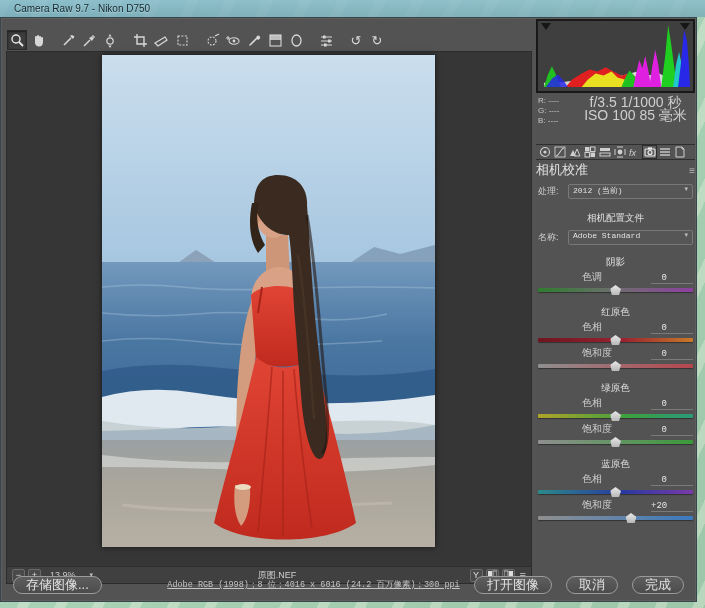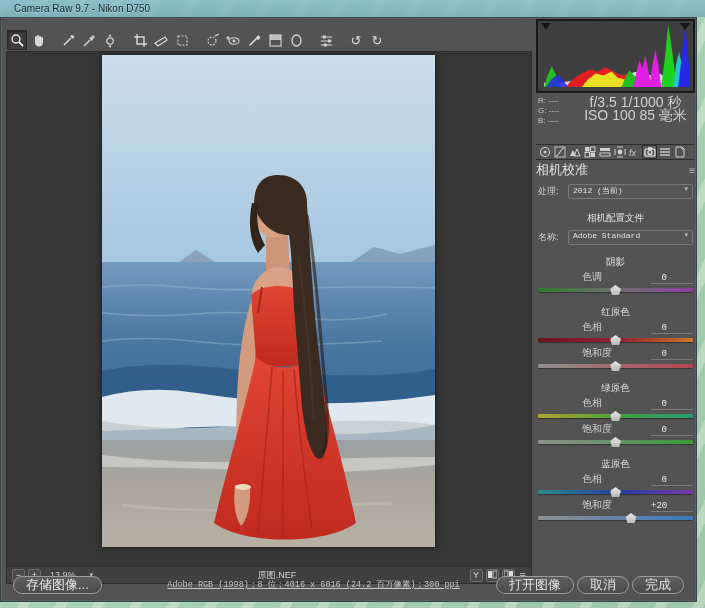--- a/index.html
+++ b/index.html
@@ -80,21 +80,21 @@
   .g-bsat .bar{background:linear-gradient(90deg,#8f8f8f,#3a7ac0);}
   .thumb{position:absolute;top:0;width:11px;height:10px;transform:translateX(-50%);
     background:linear-gradient(180deg,#e8e8e8,#b8b8b8);
     clip-path:polygon(50% 0,100% 40%,82% 100%,18% 100%,0 40%);}
   
   .bottombar{position:absolute;left:0;bottom:0;width:100%;height:32px;display:flex;align-items:center;padding:0 12px;}
   .pill{height:18px;border:1px solid #9b9b9b;border-radius:9px;background:linear-gradient(180deg,#5e5e5e,#4c4c4c);
     color:#e2e2e2;font-size:13px;padding:0 12px;display:flex;align-items:center;}
   .wf-link{position:absolute;left:160px;right:230px;text-align:center;color:#c4c4c4;font-size:8.5px;
     text-decoration:underline;font-family:"Liberation Mono",monospace;}
-  .btn-group{margin-left:auto;display:flex;gap:3px;}
+  .btn-group{margin-left:auto;display:flex;gap:14px;}
   .clip-tri{position:absolute;top:2px;width:0;height:0;border-left:5px solid transparent;
     border-right:5px solid transparent;border-top:7px solid #161616;}
 </style>
 </head>
 <body>
 
 <div class="desktop-rays"></div>
 
 <div class="titlebar">
   <span>Camera Raw 9.7 -  Nikon D750</span>

